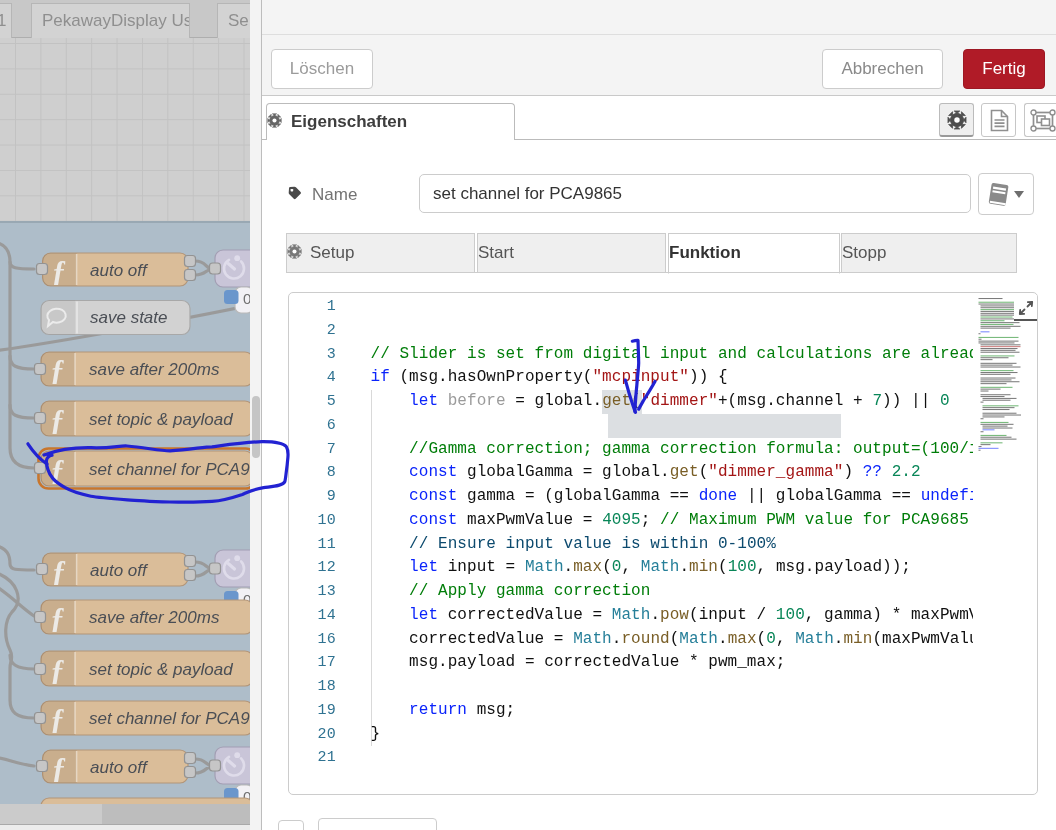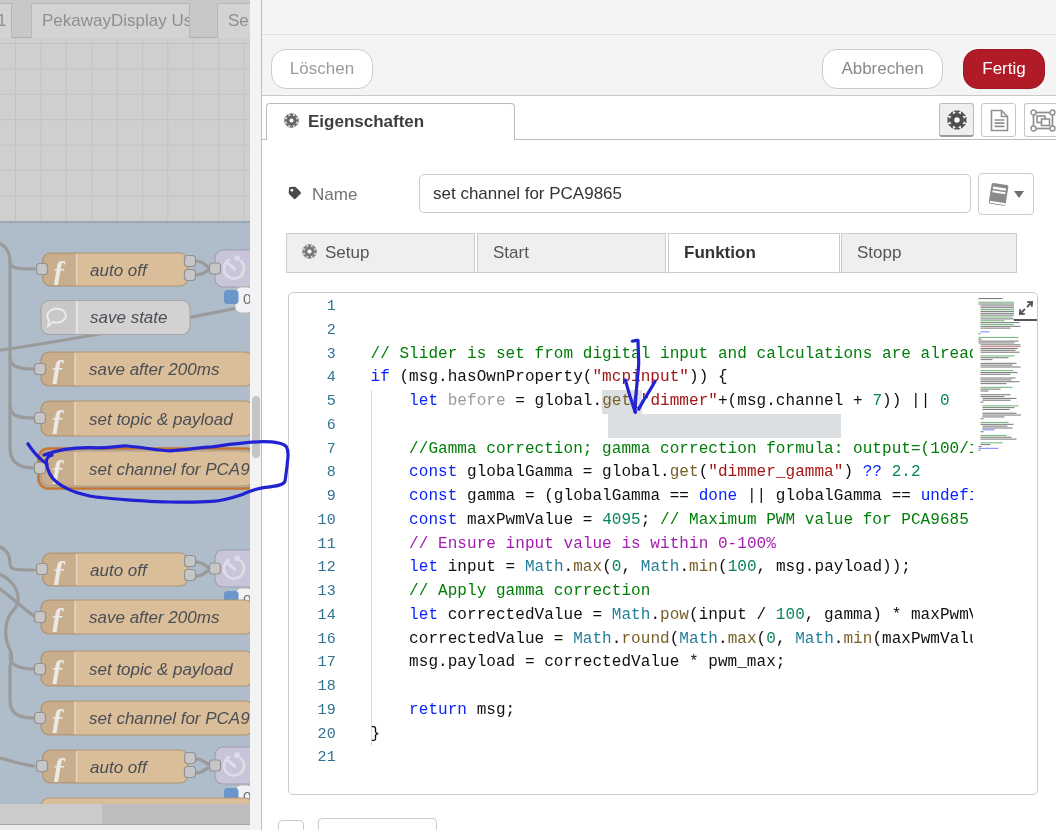--- a/index.html
+++ b/index.html
@@ -17,34 +17,34 @@
 #hsbthumb{position:absolute;left:0;top:804px;width:102px;height:20px;background:#cbcbcb}
 #wsfoot{position:absolute;left:0;top:824px;width:250px;height:6px;background:#ececec;border-top:1px solid #a9a9a9}
 
 #strip{position:absolute;left:250px;top:0;width:12px;height:830px;background:#f3f3f3;border-right:1px solid #bdbdbd}
 #vthumb{position:absolute;left:251.5px;top:396px;width:8px;height:62px;background:#c5c5c5;border-radius:4px}
 
 #tray{position:absolute;left:262px;top:0;width:794px;height:830px;background:#fff}
 #trayhead{position:absolute;left:0;top:0;width:794px;height:96px;background:#f4f4f4;border-bottom:1px solid #c9c9c9}
 #traytitle{position:absolute;left:11px;top:7px;font-size:17px;font-weight:bold;color:#404040}
 #titleline{position:absolute;left:0;top:34px;width:794px;height:1px;background:#dedede}
-.btn{position:absolute;top:49px;height:40px;border:1px solid #ccc;border-radius:15px;background:#fff;font-size:17px;text-align:center}
+.btn{position:absolute;top:49px;height:40px;border:1px solid #ccc;border-radius:4px;background:#fff;font-size:17px;text-align:center}
 #bdel{left:9px;width:102px;color:#9b9b9b;line-height:38px}
 #bcancel{left:560px;width:121px;color:#8a8a8a;line-height:38px}
 #bdone{left:701px;width:82px;color:#fff;background:#b01b27;border-color:#9d1824;line-height:38px}
 
 #etabline{position:absolute;left:0;top:139px;width:794px;height:1px;background:#bbb}
-#etab{position:absolute;left:4px;top:103px;width:249px;height:37px;background:#fff;border:1px solid #bbb;border-bottom:none;border-radius:4px 4px 0 0;font-size:17px;font-weight:bold;color:#3e3e3e;line-height:36px;padding-left:17px}
+#etab{position:absolute;left:4px;top:103px;width:249px;height:37px;background:#fff;border:1px solid #bbb;border-bottom:none;border-radius:4px 4px 0 0;font-size:17px;font-weight:bold;color:#3e3e3e;line-height:36px;}
 .hicon{position:absolute;top:103px;width:35px;height:34px;background:#fff;border:1px solid #c6c6c6;border-radius:3px}
 
 #nlabel{position:absolute;left:25px;top:183px;font-size:17px;color:#737373}
 #ninput{position:absolute;left:157px;top:174px;width:552px;height:39px;border:1px solid #ccc;border-radius:5px;font-size:17px;color:#333;line-height:37px;padding-left:13px;background:#fff}
 #nbook{position:absolute;left:716px;top:173px;width:56px;height:42px;border:1px solid #ccc;border-radius:4px;background:#fff}
 
-.ftab{position:absolute;top:233px;height:40px;background:#efefef;border:1px solid #ccc;font-size:17px;color:#555;line-height:38px;padding-left:15px}
+.ftab{position:absolute;top:233px;height:40px;background:#efefef;border:1px solid #ccc;font-size:17px;color:#555;line-height:38px;}
 #ftabline{position:absolute;left:24px;top:272px;width:731px;height:1px;background:#ccc}
 
 #ed{position:absolute;left:26px;top:292px;width:750px;height:503px;border:1px solid #ccc;border-radius:5px;background:#fff;overflow:hidden}
 .cl{position:relative;height:23.75px;white-space:pre;font-family:"Liberation Mono",monospace;font-size:16px;line-height:23.75px}
 .ln{position:absolute;left:0;top:0;width:47px;text-align:right;color:#2f7291;font-size:15px;letter-spacing:0.3px}
 .ct{position:absolute;left:81.5px;top:0;color:#101010;letter-spacing:0.049px}
 #codewrap{position:absolute;left:0;top:2px;width:684px;height:501px;overflow:hidden}
 #indent{position:absolute;left:82px;top:97px;width:1px;height:356px;background:#d9d9d9}
 .hl{position:absolute;background:#dcdfe2;height:23.75px}
 #mmap{position:absolute;left:688px;top:2px;width:44px;height:460px;background:#fff}
@@ -242,21 +242,21 @@
         <div class="cl"><span class="ln">1</span></div>
 <div class="cl"><span class="ln">2</span><span class="ct"></span></div>
 <div class="cl"><span class="ln">3</span><span class="ct"><span style="color:#007d09">// Slider is set from digital input and calculations are already done</span></span></div>
 <div class="cl"><span class="ln">4</span><span class="ct"><span style="color:#0b24fb">if </span>(msg.hasOwnProperty(<span style="color:#a31515">"mcpinput"</span>)) {</span></div>
 <div class="cl"><span class="ln">5</span><span class="ct">    <span style="color:#0b24fb">let </span><span style="color:#9b9b9b">before</span> = global.<span style="color:#795e26">get</span>(<span style="color:#a31515">"dimmer"</span>+(msg.channel + <span style="color:#098658">7</span>)) || <span style="color:#098658">0</span></span></div>
 <div class="cl"><span class="ln">6</span></div>
 <div class="cl"><span class="ln">7</span><span class="ct">    <span style="color:#007d09">//Gamma correction; gamma correction formula: output=(100/input)^gamma</span></span></div>
 <div class="cl"><span class="ln">8</span><span class="ct">    <span style="color:#0b24fb">const </span>globalGamma = global.<span style="color:#795e26">get</span>(<span style="color:#a31515">"dimmer_gamma"</span>) <span style="color:#0b24fb">?? </span><span style="color:#098658">2.2</span></span></div>
 <div class="cl"><span class="ln">9</span><span class="ct">    <span style="color:#0b24fb">const </span>gamma = (globalGamma == <span style="color:#0b24fb">done</span> || globalGamma == <span style="color:#0b24fb">undefined</span>)</span></div>
 <div class="cl"><span class="ln">10</span><span class="ct">    <span style="color:#0b24fb">const </span>maxPwmValue = <span style="color:#098658">4095</span>; <span style="color:#007d09">// Maximum PWM value for PCA9685</span></span></div>
-<div class="cl"><span class="ln">11</span><span class="ct">    <span style="color:#a21caf">// Ensure input value is within 0-100%</span></span></div>
+<div class="cl"><span class="ln">11</span><span class="ct">    <span style="color:#0c4a6e">// Ensure input value is within 0-100%</span></span></div>
 <div class="cl"><span class="ln">12</span><span class="ct">    <span style="color:#0b24fb">let </span>input = <span style="color:#267f99">Math</span>.<span style="color:#795e26">max</span>(<span style="color:#098658">0</span>, <span style="color:#267f99">Math</span>.<span style="color:#795e26">min</span>(<span style="color:#098658">100</span>, msg.payload));</span></div>
 <div class="cl"><span class="ln">13</span><span class="ct">    <span style="color:#007d09">// Apply gamma correction</span></span></div>
 <div class="cl"><span class="ln">14</span><span class="ct">    <span style="color:#0b24fb">let </span>correctedValue = <span style="color:#267f99">Math</span>.<span style="color:#795e26">pow</span>(input / <span style="color:#098658">100</span>, gamma) * maxPwmValue</span></div>
 <div class="cl"><span class="ln">16</span><span class="ct">    correctedValue = <span style="color:#267f99">Math</span>.<span style="color:#795e26">round</span>(<span style="color:#267f99">Math</span>.<span style="color:#795e26">max</span>(<span style="color:#098658">0</span>, <span style="color:#267f99">Math</span>.<span style="color:#795e26">min</span>(maxPwmValue</span></div>
 <div class="cl"><span class="ln">17</span><span class="ct">    msg.payload = correctedValue * pwm_max;</span></div>
 <div class="cl"><span class="ln">18</span><span class="ct"></span></div>
 <div class="cl"><span class="ln">19</span><span class="ct">    <span style="color:#0b24fb">return </span>msg;</span></div>
 <div class="cl"><span class="ln">20</span><span class="ct">}</span></div>
 <div class="cl"><span class="ln">21</span><span class="ct"></span></div>
       </div>

